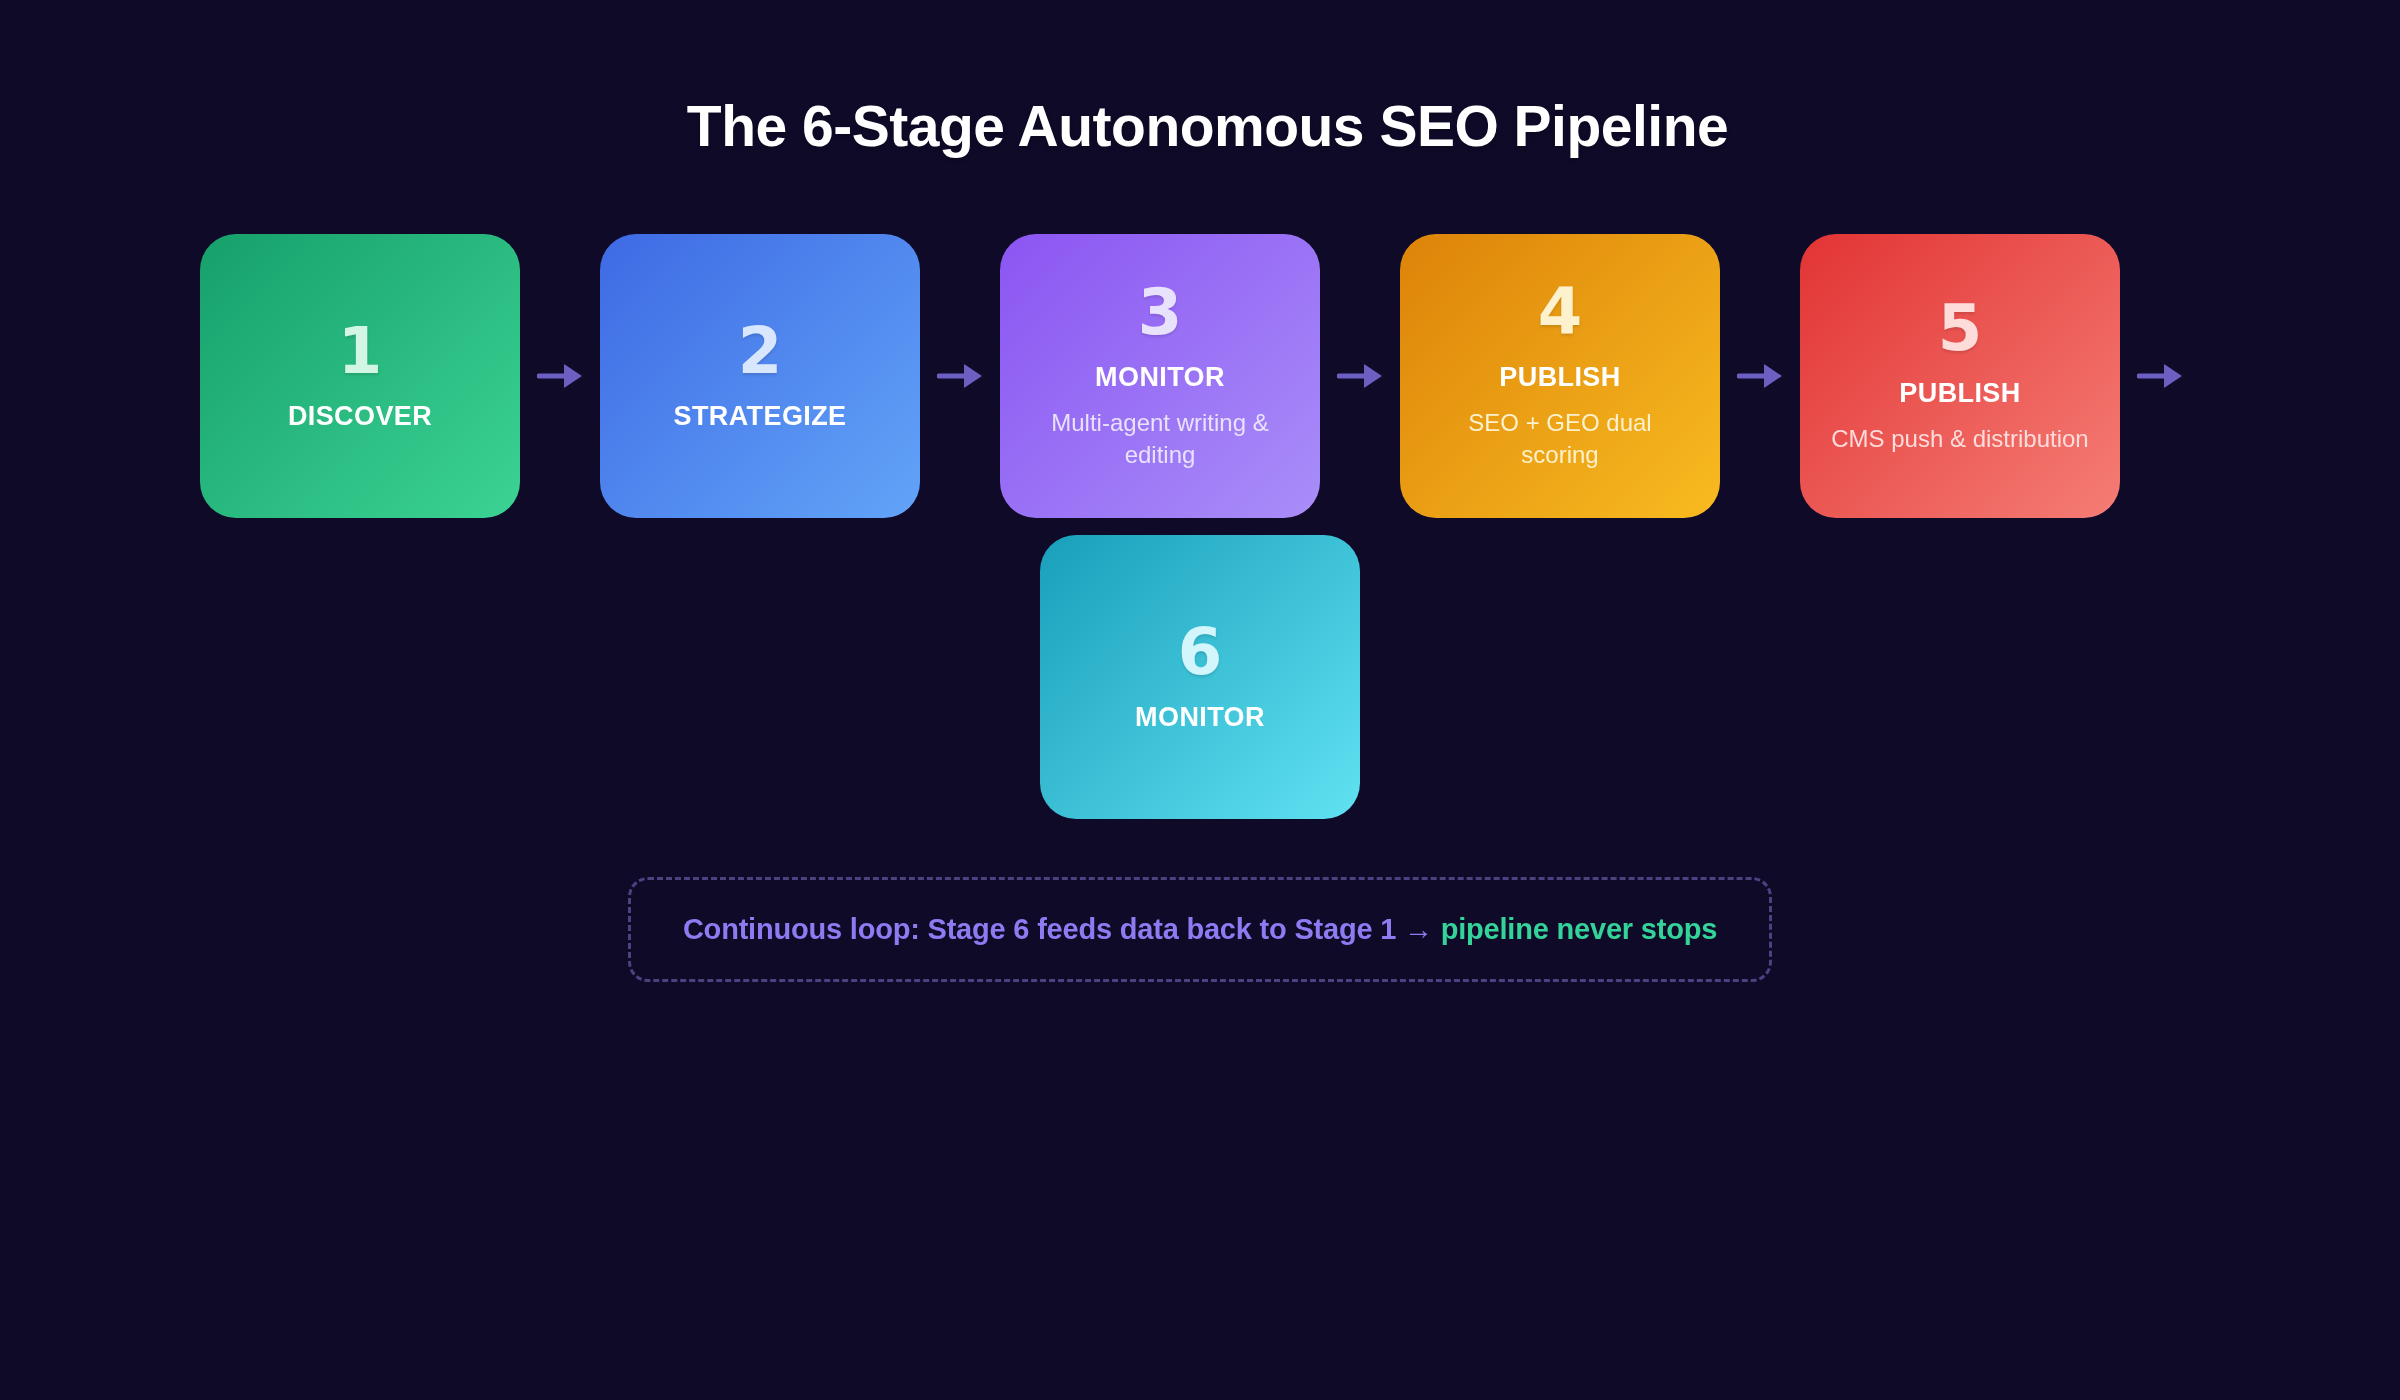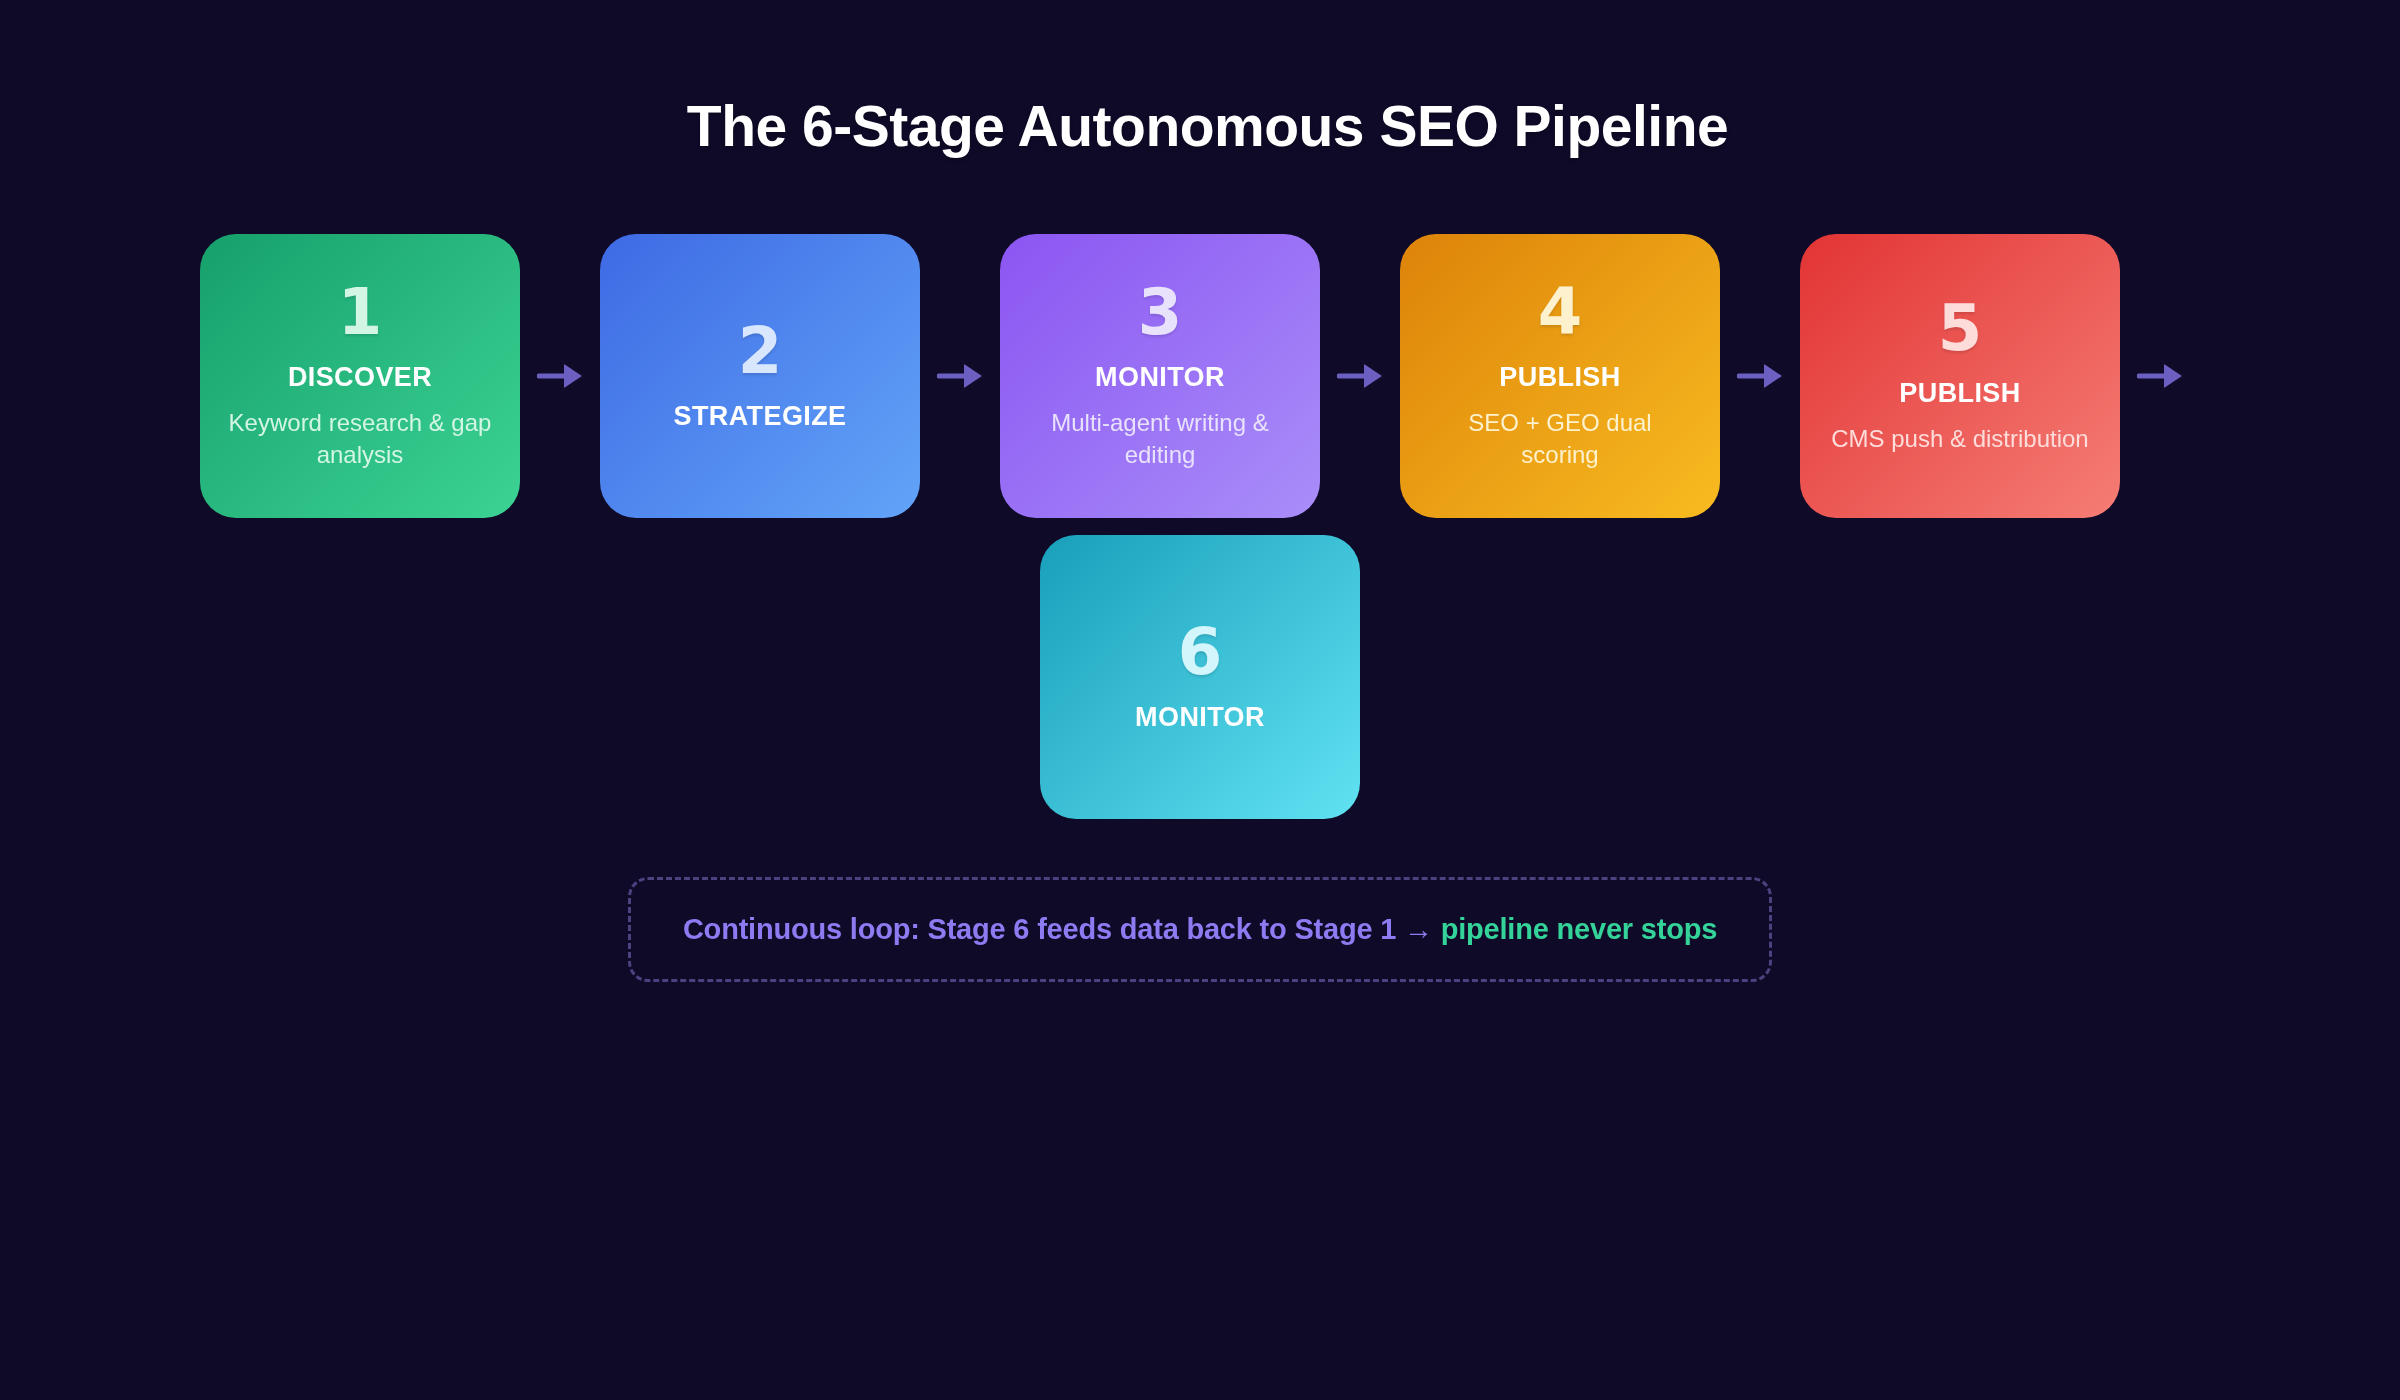--- a/index.html
+++ b/index.html
@@ -89,21 +89,20 @@
 </style>
 </head>
 <body style="background: rgb(15, 10, 40);">
 
 <h1 class="page-title" style="color: rgb(255, 255, 255); padding-left: 15px;">The 6-Stage Autonomous SEO Pipeline</h1>
 
 <div class="row row-main" id="row-main">
     <div class="stage-card" style="background: linear-gradient(135deg, rgb(22, 160, 107), rgb(60, 211, 148));">
       <div class="stage-number" style="color: rgb(211, 245, 228);">1</div>
       <div class="stage-label">DISCOVER</div>
-      <div class="stage-desc" style="color: rgb(211, 245, 228);">Keyword research &amp; gap analysis</div>
     </div>
     <div class="arrow-cell">
       <svg width="46" height="30" viewBox="0 0 46 30">
         <line x1="2" y1="15" x2="28" y2="15" stroke="#6b5fc2" stroke-width="5" stroke-linecap="round"></line>
         <polygon points="27,3 45,15 27,27" fill="#6b5fc2"></polygon>
       </svg>
     </div>
     <div class="stage-card" style="background: linear-gradient(135deg, rgb(62, 106, 228), rgb(98, 164, 248));">
       <div class="stage-number" style="color: rgb(216, 231, 253);">2</div>
       <div class="stage-label">STRATEGIZE</div>

